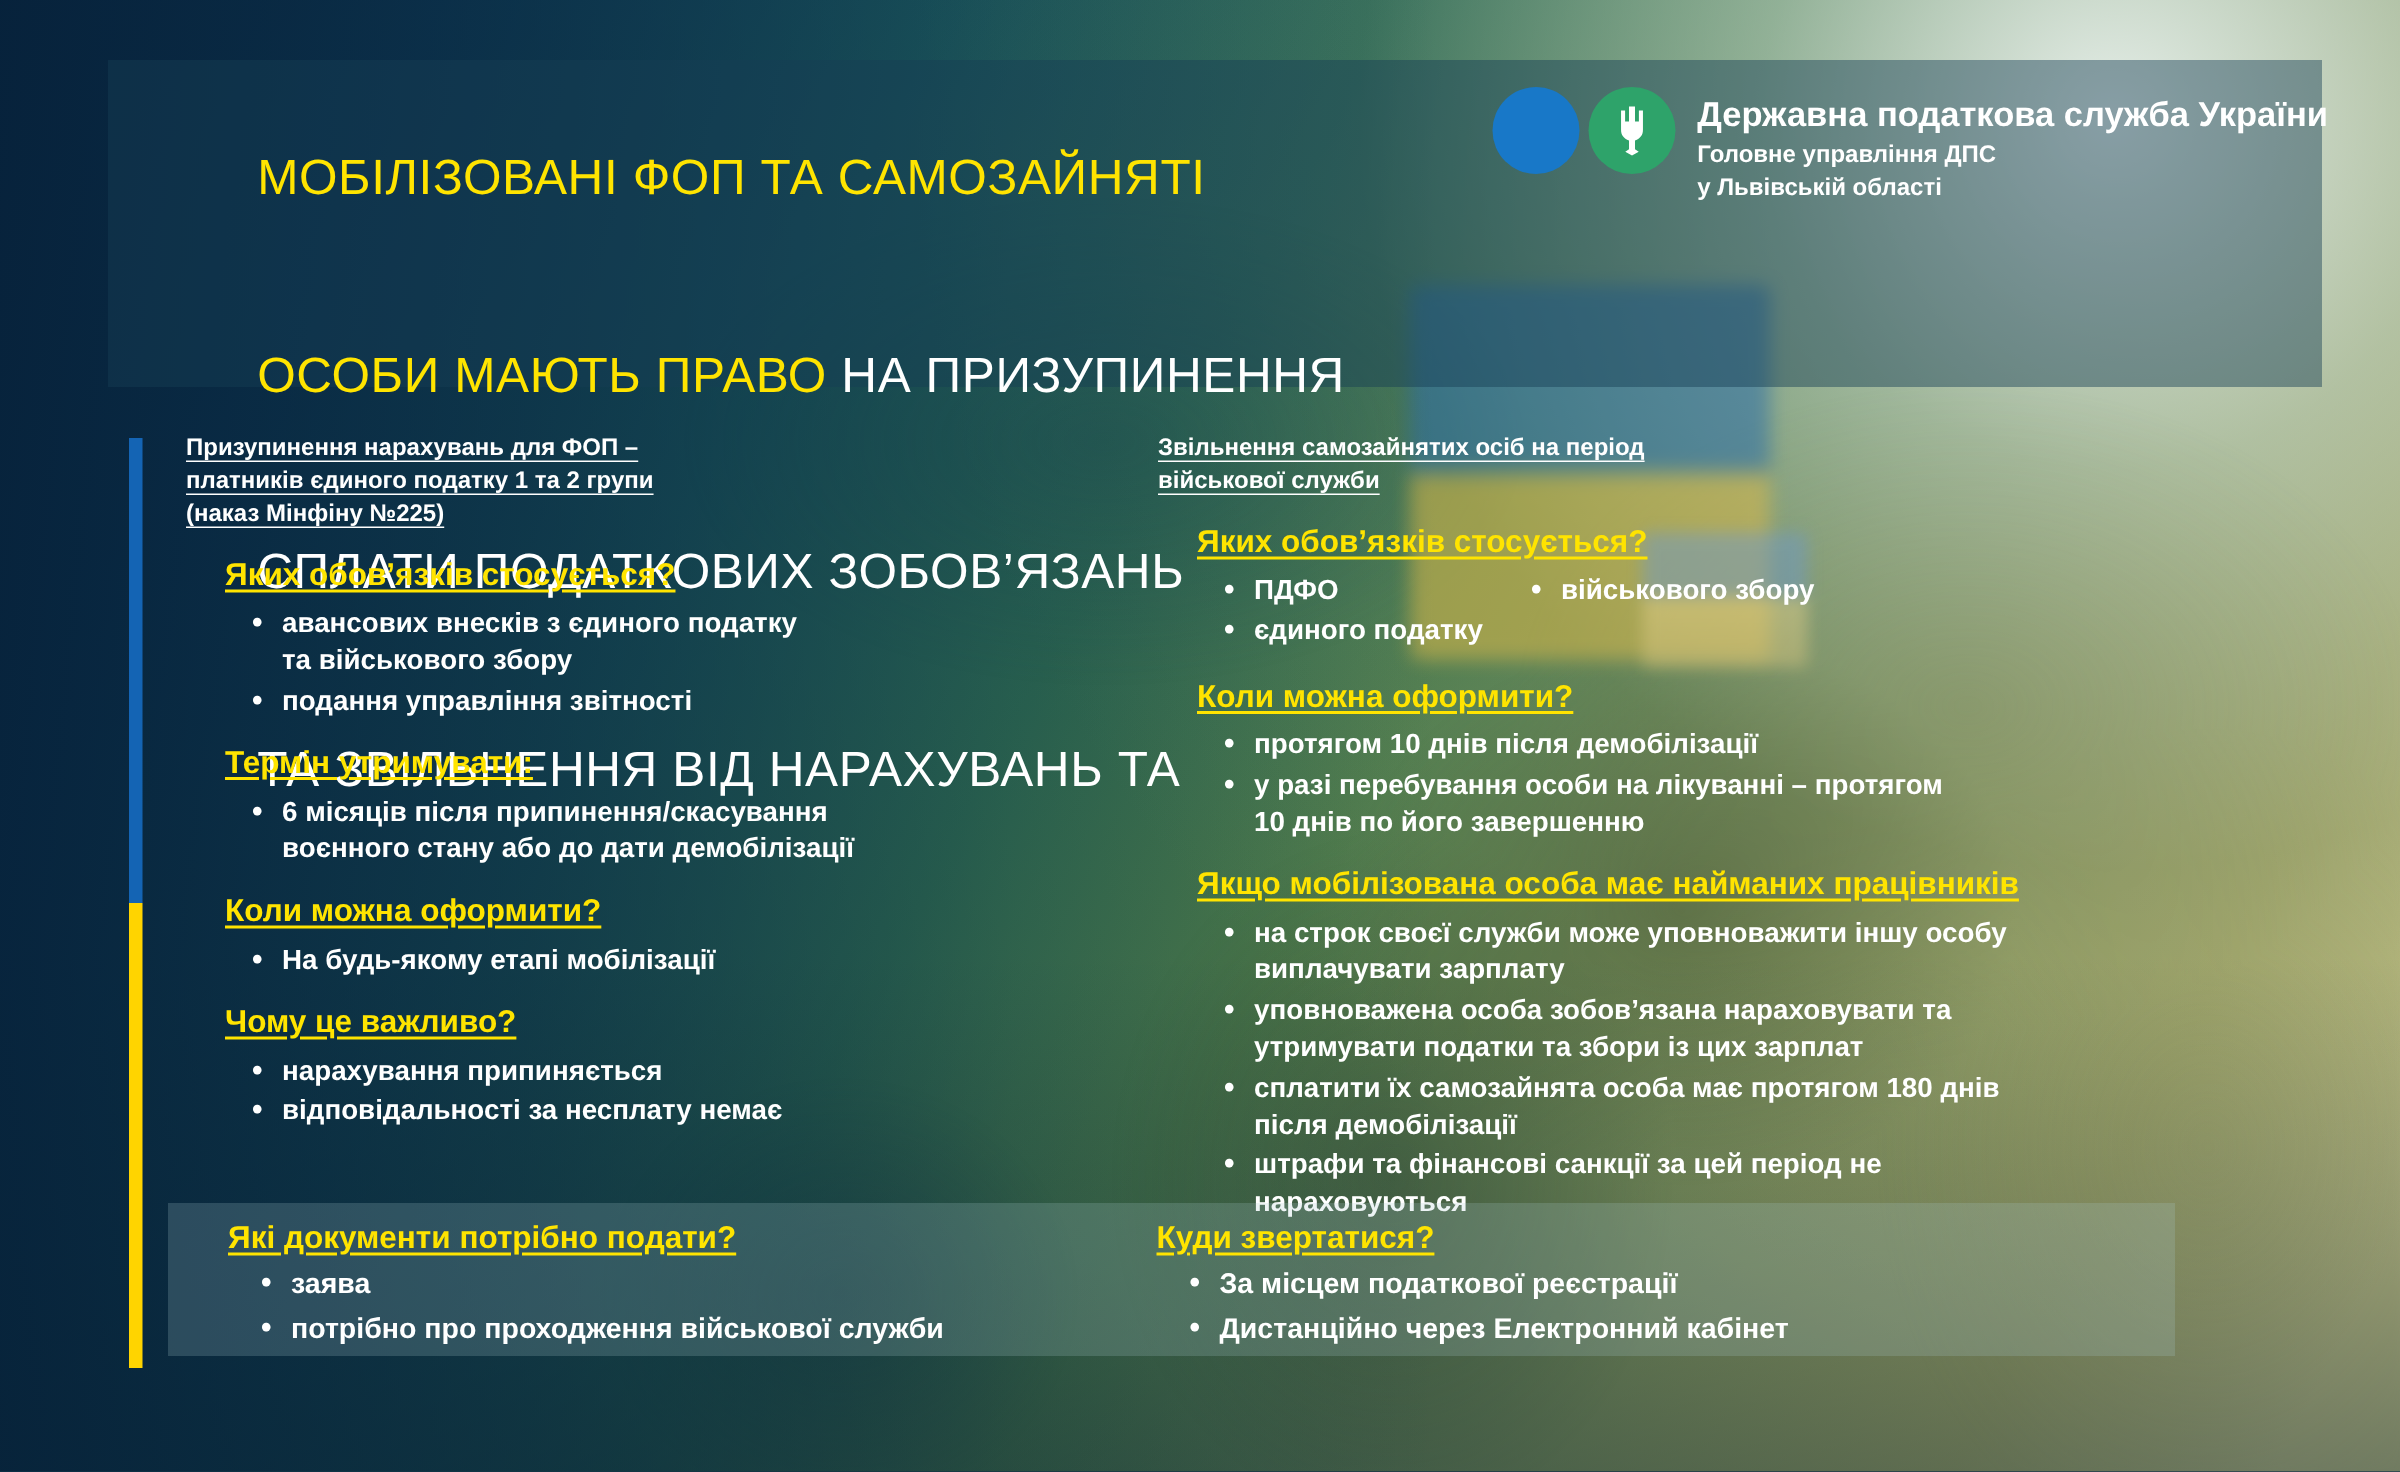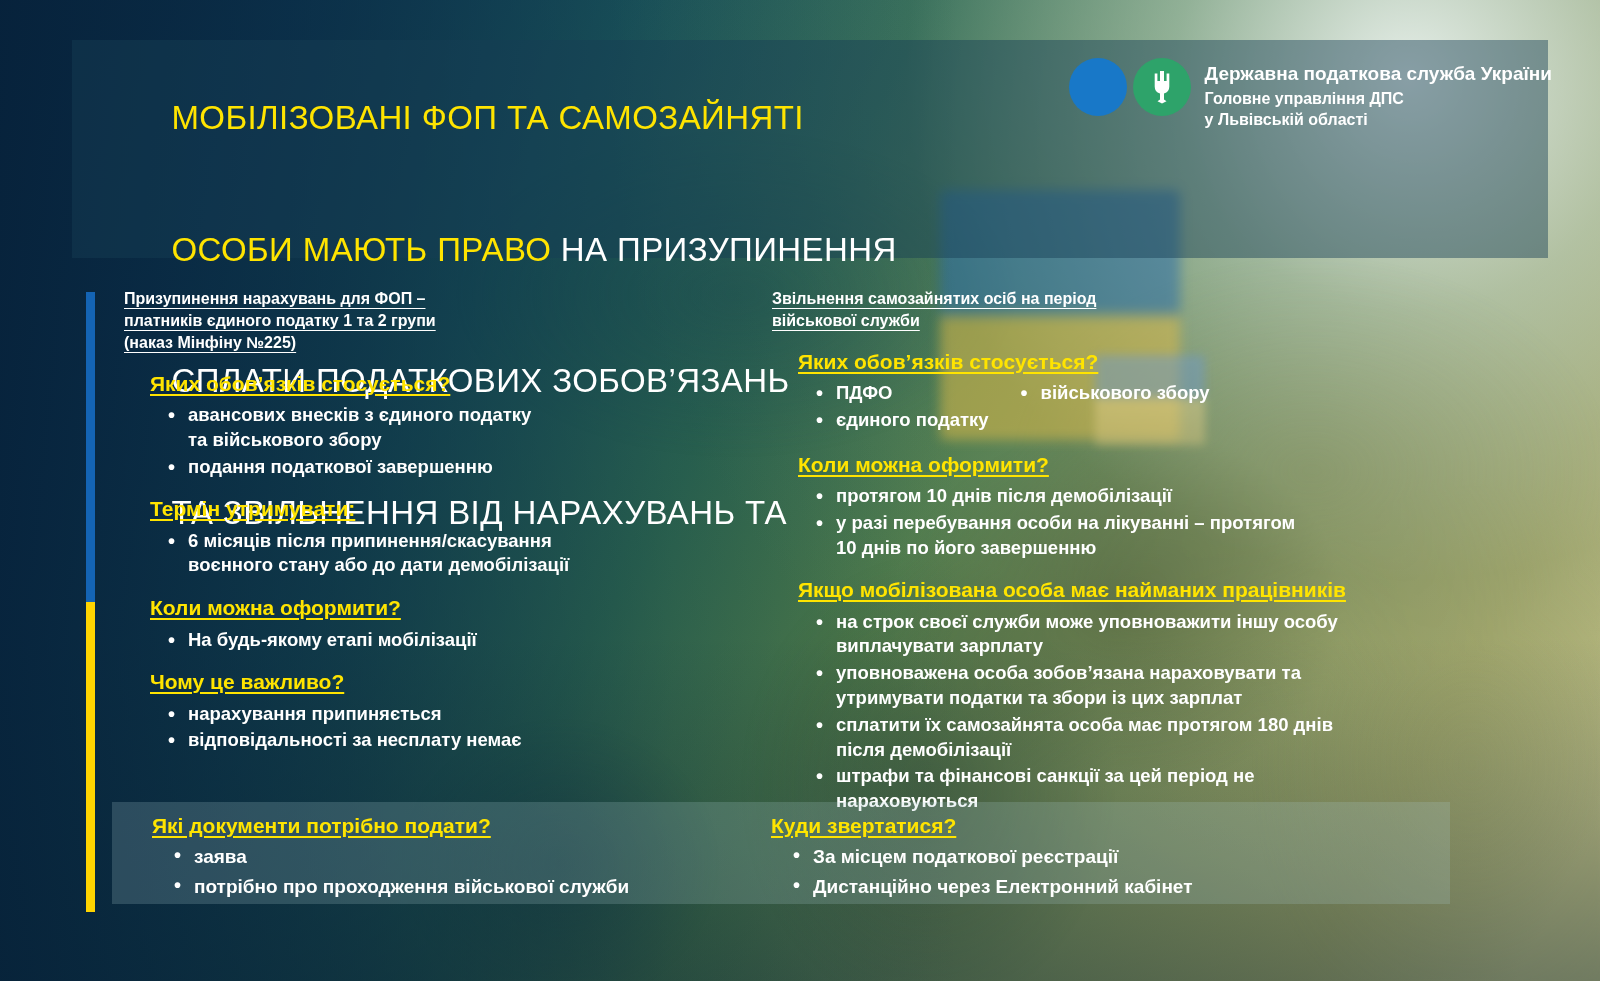--- a/index.html
+++ b/index.html
@@ -126,21 +126,21 @@
     background: #1878c8;
   }
   .logo-circle-green {
     width: 58px; height: 58px; border-radius: 50%;
     background: #2ea36a;
     display: flex; align-items: center; justify-content: center;
   }
   .trident { display: block; }
 
   .org-text { color: #ffffff; padding-top: 4px; }
-  .org-title { font-size: 19px; font-weight: bold; line-height: 1.45; white-space: nowrap; }
+  .org-title { font-size: 23px; font-weight: bold; line-height: 1.45; white-space: nowrap; }
   .org-sub { font-size: 16px; font-weight: bold; line-height: 1.35; white-space: nowrap; }
 
   
   .accent-bar {
     position: absolute;
     left: 86px;
     top: 292px;
     width: 9px;
     height: 620px;
     background: linear-gradient(180deg, #1464b4 0%, #1464b4 50%, #ffd400 50%, #ffd400 100%);
@@ -271,21 +271,21 @@
   <div class="col col-left">
     <div class="col-head">Призупинення нарахувань для ФОП –
 платників єдиного податку 1 та 2 групи
 (наказ Мінфіну №225)</div>
 
     <div>
       <div class="sub-head">Яких обов’язків стосується?</div>
       <ul class="bullets">
         <li>авансових внесків з єдиного податку
 та військового збору</li>
-        <li>подання податкової завершенню</li>
+        <li>подання управління звітності</li>
       </ul>
     </div>
 
     <div>
       <div class="sub-head">Термін утримувати:</div>
       <ul class="bullets">
         <li>6 місяців після припинення/скасування
 воєнного стану або до дати демобілізації</li>
       </ul>
     </div>

